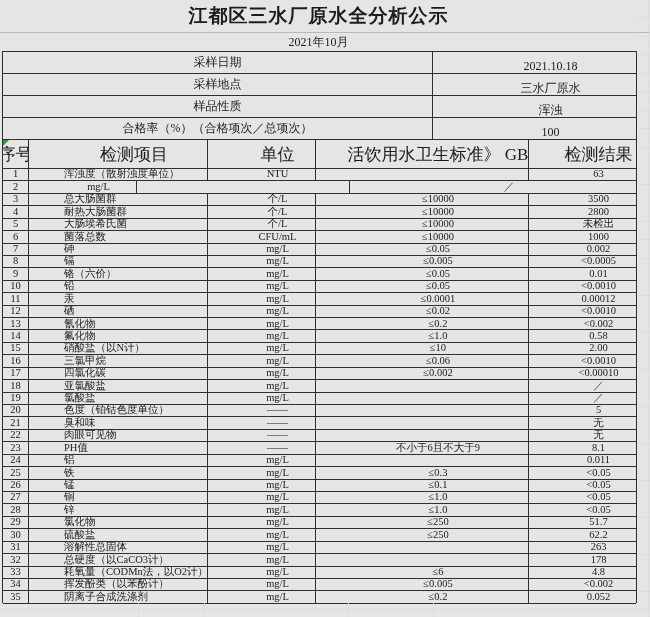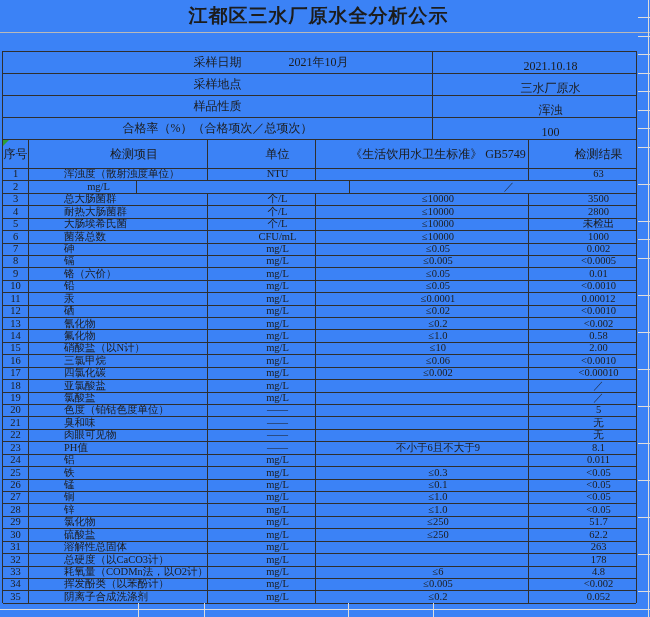--- a/index.html
+++ b/index.html
@@ -1,54 +1,54 @@
 <!DOCTYPE html>
 <html><head>
 <meta charset="utf-8">
 <style>
   html,body{margin:0;padding:0;background:#ffffff;}
   .screen{
-    position:relative;width:650px;height:617px;background:#3b82f6;overflow:hidden;
+    position:relative;width:650px;height:617px;background:#e5e5e5;overflow:hidden;
     font-family:"Liberation Serif","DejaVu Serif",serif;color:#1c1c1c;
   }
   
   .grid-strip-right{
     position:absolute;left:638px;top:0;width:12px;height:609px;
     background:repeating-linear-gradient(to bottom,transparent 0,transparent 17.5px,#dddddd 17.5px,#dddddd 18.5px);
   }
   .grid-vline{position:absolute;width:1px;background:#dddddd;}
   .grid-hline{position:absolute;height:1px;background:#dddddd;}
 
   .title-row{
     position:absolute;left:0;top:0;width:637px;height:31px;
     display:flex;align-items:center;justify-content:center;
     font-size:19px;font-weight:bold;letter-spacing:1px;
   }
   .title-underline{position:absolute;left:0;top:32px;width:650px;height:1px;background:#b9b9b9;}
   .date-row{
     position:absolute;left:0;top:33px;width:637px;height:18px;
-    display:flex;align-items:center;justify-content:center;font-size:12px;margin-top:20px;
+    display:flex;align-items:center;justify-content:center;font-size:12px;
   }
   .main-table{
     position:absolute;left:2px;top:51px;width:635px;height:552px;
     border:1px solid #2f2f2f;border-bottom:none;box-sizing:border-box;
   }
   .row{display:flex;box-sizing:border-box;border-bottom:1px solid #2f2f2f;gap:32px;}
   .cell{
     box-sizing:border-box;border-right:1px solid #2f2f2f;
     display:flex;align-items:center;justify-content:center;
     overflow:hidden;white-space:nowrap;
   }
   .cell:last-child{border-right:none;}
 
   .info-row{height:22px;font-size:12px;}
   .info-label{width:430px;}
   .info-value{flex:1;margin-top:8px;}
 
-  .header-row{height:29px;font-size:12px;}
+  .header-row{height:29px;font-size:17px;}
   .data-row{height:12.4286px;font-size:10.5px;line-height:1;}
 
   .col-no{width:26px;}
   .col-item{width:147px;justify-content:flex-start;padding-left:3px;}
   .col-unit{width:76px;}
   .col-std{width:181px;}
   .col-result{flex:1;text-align:center;}
   .header-row .col-item{justify-content:center;padding-left:0;}
 
   .error-triangle{

